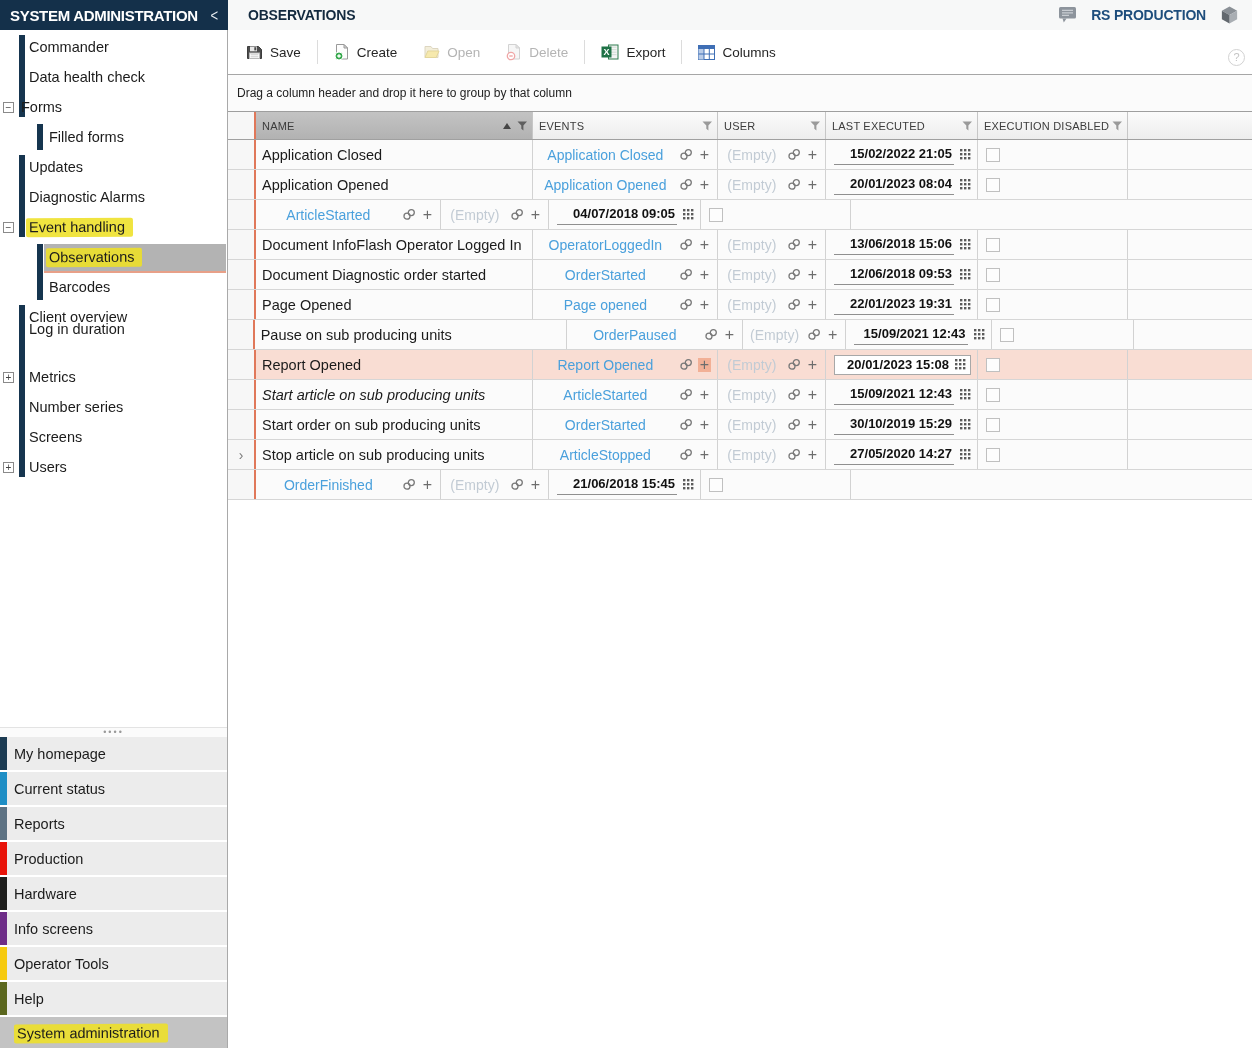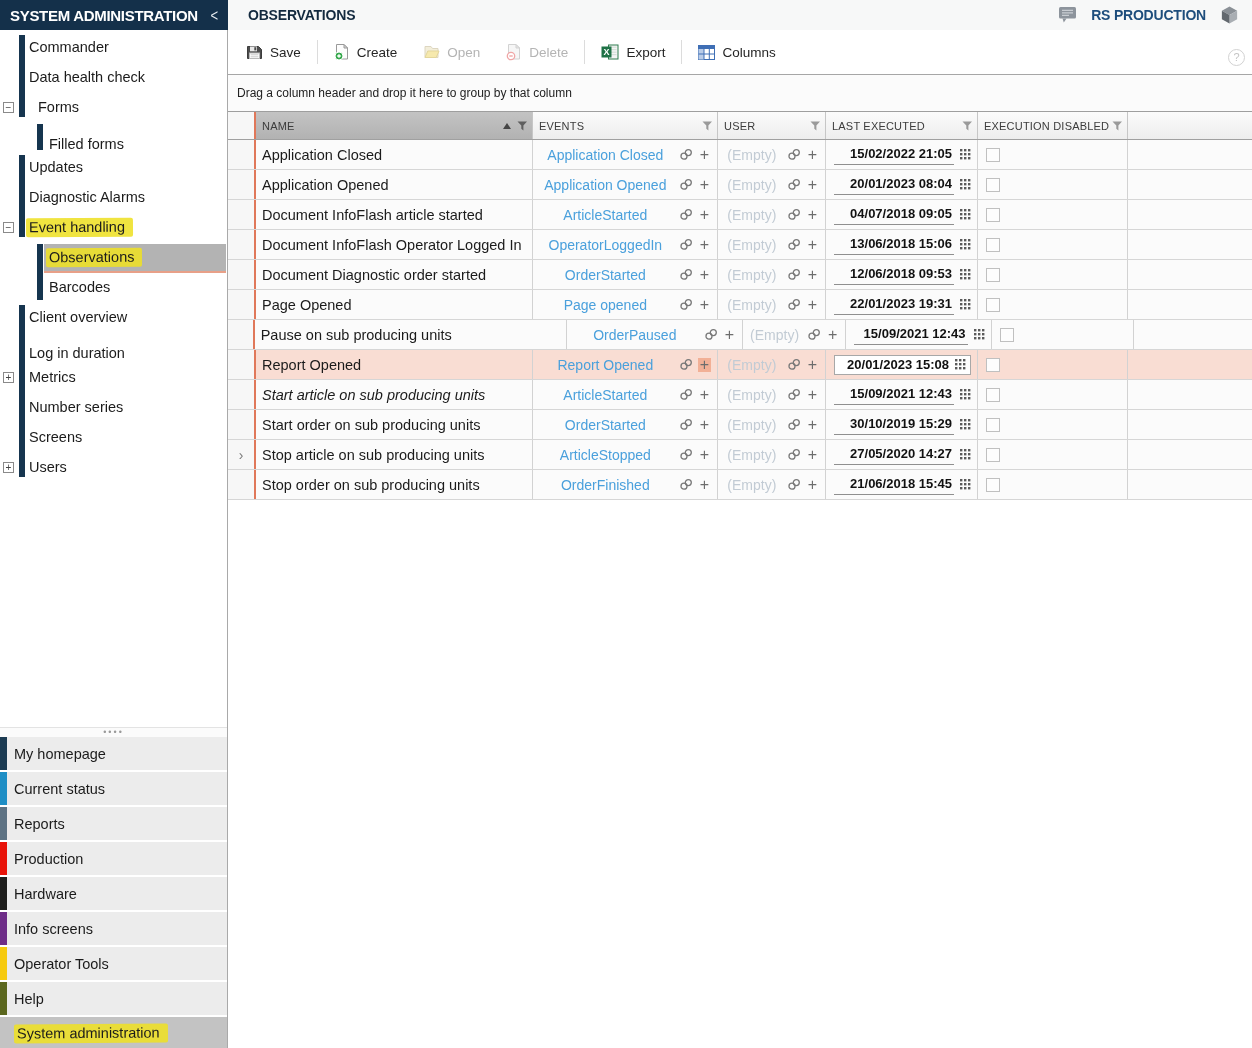--- a/index.html
+++ b/index.html
@@ -86,23 +86,23 @@
     </div>
     <div id="tree">
         <div class="tree-item" style="top: 2px;">
           <span class="lbl" style="margin-left: 29px;">Commander</span>
         </div>
         <div class="tree-item" style="top: 32px;">
           <span class="lbl" style="margin-left: 29px;">Data health check</span>
         </div>
         <div class="tree-item" style="top: 62px;">
           <span class="expander">−</span>
-          <span class="lbl" style="margin-left: 38px;">Forms</span>
-        </div>
-        <div class="tree-item" style="top: 92px; align-items: flex-end;">
+          <span class="lbl" style="margin-left: 21px;">Forms</span>
+        </div>
+        <div class="tree-item" style="top: 92px;">
           <span class="lbl" style="margin-left: 49px;">Filled forms</span>
         </div>
         <div class="tree-item" style="top: 122px;">
           <span class="lbl" style="margin-left: 29px;">Updates</span>
         </div>
         <div class="tree-item" style="top: 152px;">
           <span class="lbl" style="margin-left: 29px;">Diagnostic Alarms</span>
         </div>
         <div class="tree-item" style="top: 182px;">
           <span class="expander">−</span>
@@ -112,21 +112,21 @@
           <div class="selbg"></div>
           <div class="selline"></div>
           <span class="lbl marker" style="margin-left: 46px;">Observations</span>
         </div>
         <div class="tree-item" style="top: 242px;">
           <span class="lbl" style="margin-left: 49px;">Barcodes</span>
         </div>
         <div class="tree-item" style="top: 272px;">
           <span class="lbl" style="margin-left: 29px;">Client overview</span>
         </div>
-        <div class="tree-item" style="top: 308px;">
+        <div class="tree-item" style="top: 284px;">
           <span class="lbl" style="margin-left: 29px;">Log in duration</span>
         </div>
         <div class="tree-item" style="top: 332px;">
           <span class="expander">+</span>
           <span class="lbl" style="margin-left: 29px;">Metrics</span>
         </div>
         <div class="tree-item" style="top: 362px;">
           <span class="lbl" style="margin-left: 29px;">Number series</span>
         </div>
         <div class="tree-item" style="top: 392px;">
@@ -414,21 +414,20 @@
               </svg>
             </span>
           </div>
           <div class="g-cell" style="width: 150px;">
             <div class="cbx"></div>
           </div>
           <div class="g-cell" style="width: 124px;"></div>
         </div>
         <div class="g-row">
           <div class="g-cell ind" style="width: 28px;"></div>
-          <div class="g-cell c-name" style="width: 277px;">Document InfoFlash article started</div>
           <div class="g-cell c-ev" style="width: 185px;">
             <span class="tx" style="color: rgb(74, 160, 220);">ArticleStarted</span>
             <span class="icon">
               <svg width="14" height="13" viewBox="0 0 14 13">
                 <circle cx="5" cy="8.2" r="3" fill="none" stroke="#787878" stroke-width="1.3"></circle>
                 <circle cx="9.3" cy="4.6" r="3" fill="none" stroke="#787878" stroke-width="1.3"></circle>
               </svg>
             </span>
             <span class="plus">+</span>
           </div>
@@ -812,21 +811,20 @@
               </svg>
             </span>
           </div>
           <div class="g-cell" style="width: 150px;">
             <div class="cbx"></div>
           </div>
           <div class="g-cell" style="width: 124px;"></div>
         </div>
         <div class="g-row">
           <div class="g-cell ind" style="width: 28px;"></div>
-          <div class="g-cell c-name" style="width: 277px;">Stop order on sub producing units</div>
           <div class="g-cell c-ev" style="width: 185px;">
             <span class="tx" style="color: rgb(74, 160, 220);">OrderFinished</span>
             <span class="icon">
               <svg width="14" height="13" viewBox="0 0 14 13">
                 <circle cx="5" cy="8.2" r="3" fill="none" stroke="#787878" stroke-width="1.3"></circle>
                 <circle cx="9.3" cy="4.6" r="3" fill="none" stroke="#787878" stroke-width="1.3"></circle>
               </svg>
             </span>
             <span class="plus">+</span>
           </div>

